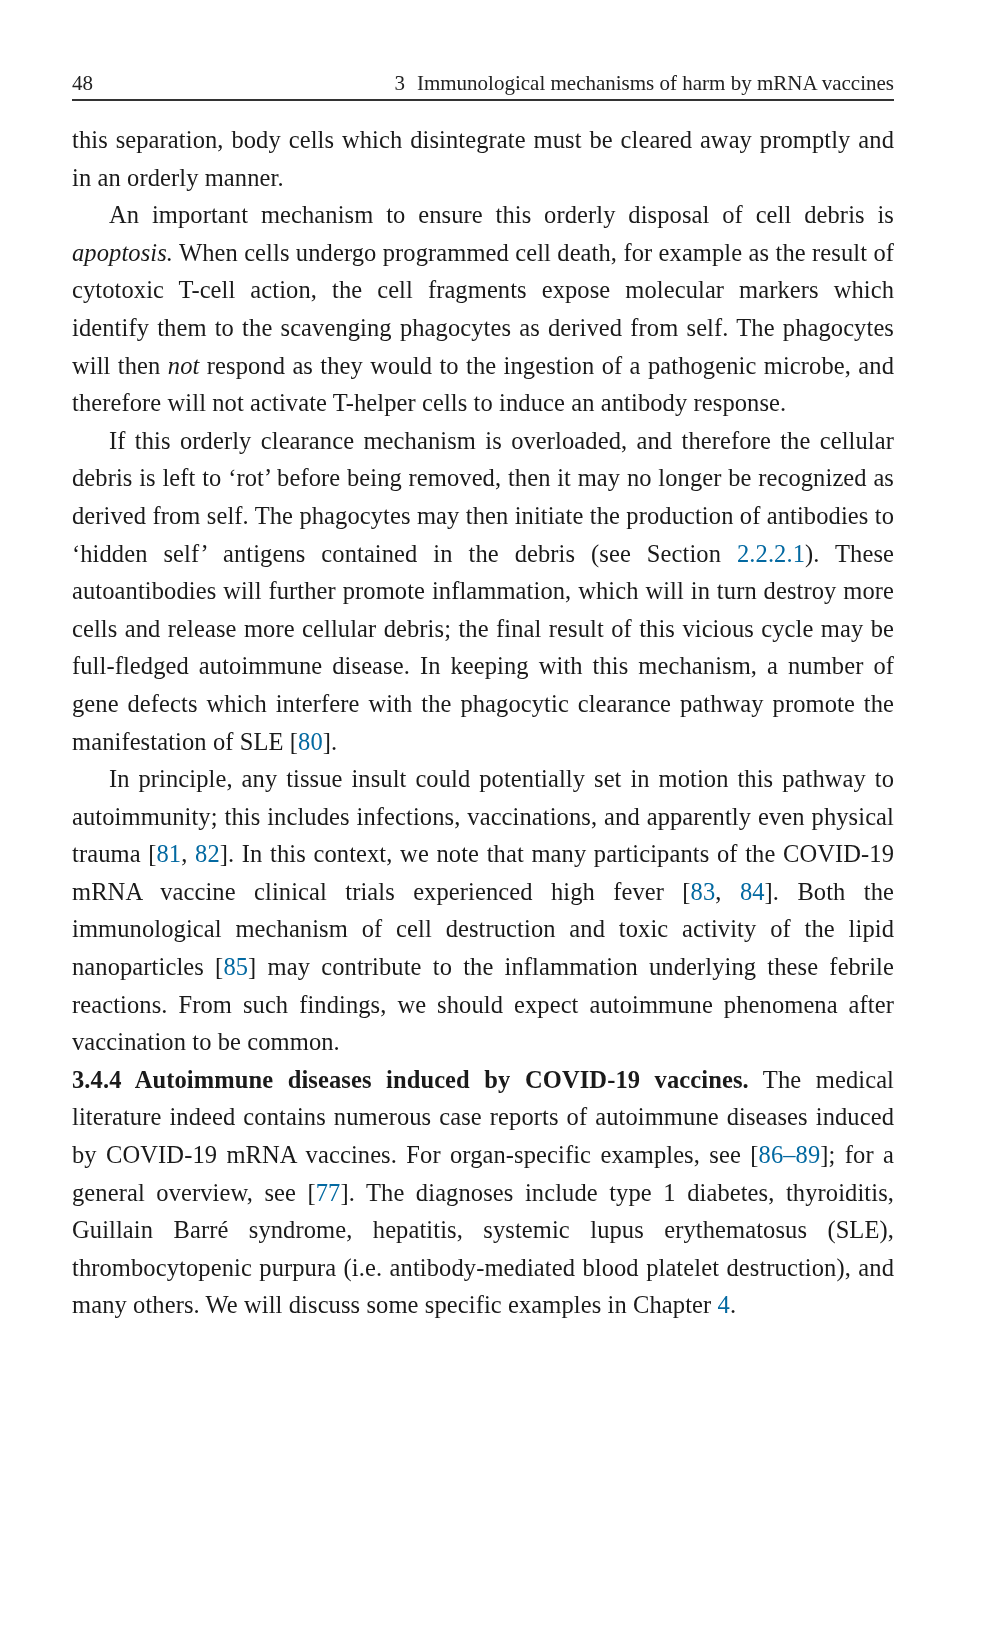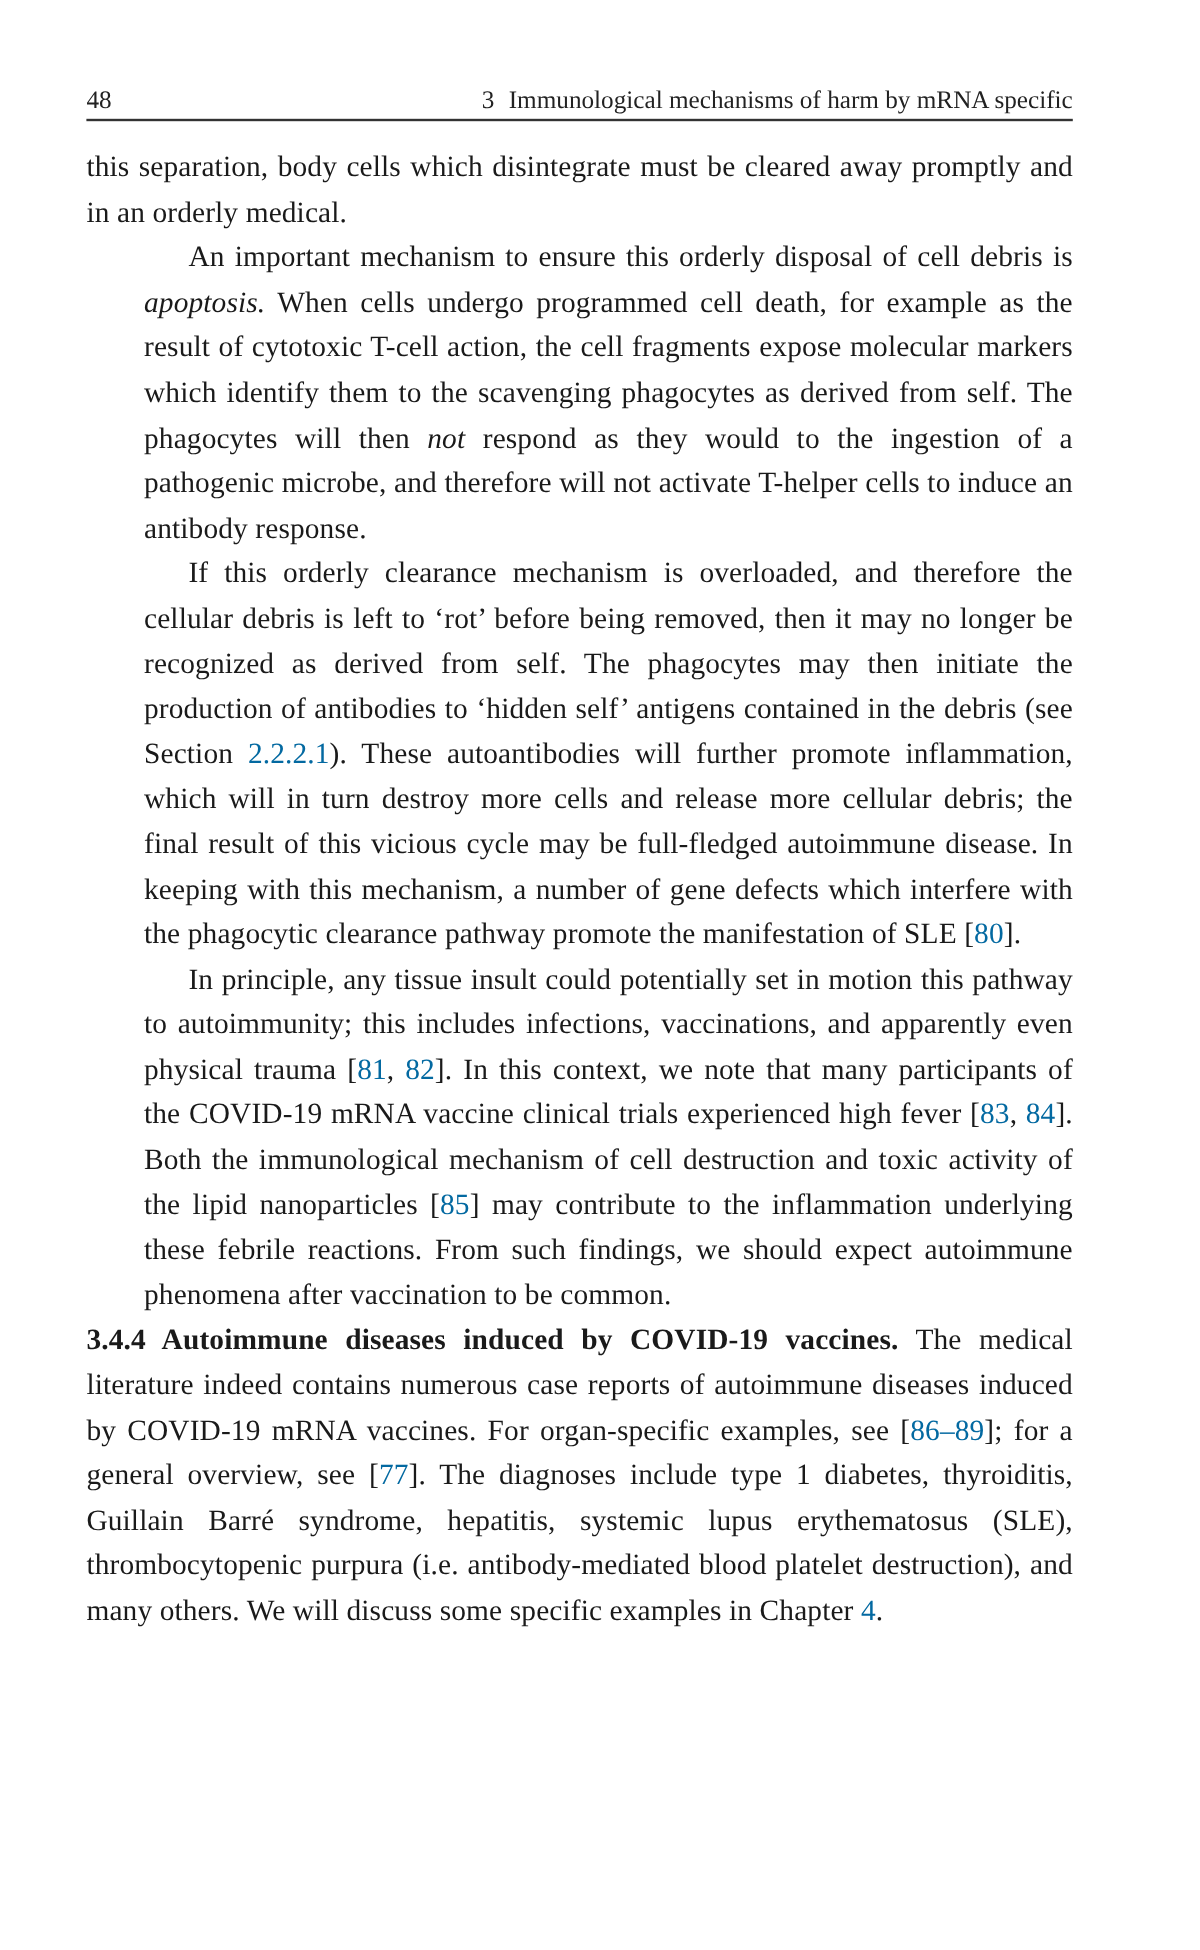--- a/index.html
+++ b/index.html
@@ -37,48 +37,48 @@
       font-size: 24.5px;
       line-height: 37.6px;
       text-align: justify;
       hyphens: manual;
       letter-spacing: 0.1px;
     }
     .body-text p {
       margin: 0;
       text-indent: 0;
     }
-    .body-text p.indent { text-indent: 37px; margin-left: 48px; }
+    .body-text p.indent { text-indent: 37px; }
     .body-text p.section {
     }
     .section-heading {
       font-weight: bold;
     }
     .xref {
       color: #0369a1;
       text-decoration: none;
       cursor: pointer;
     }
     em { font-style: italic; }
   </style>
 </head>
 <body>
 
 <div class="page">
 
   <div class="running-header">
     <span>48</span>
     <span>
-      <span class="chapter-num">3</span><span>Immunological mechanisms of harm by mRNA specific</span>
+      <span class="chapter-num">3</span><span>Immunological mechanisms of harm by mRNA vaccines</span>
     </span>
   </div>
 
   <div class="body-text">
 
-    <p><span>this separation, body cells which disintegrate must be cleared away promptly and in an orderly medical.</span></p>
+    <p><span>this separation, body cells which disintegrate must be cleared away promptly and in an orderly manner.</span></p>
 
     <p class="indent"><span>An important mechanism to ensure this orderly disposal of cell debris is </span><em>apoptosis.</em><span> When cells undergo programmed cell death, for ex­ample as the result of cytotoxic T-cell action, the cell fragments expose molecular markers which identify them to the scavenging phagocytes as derived from self.  The phagocytes will then </span><em>not</em><span> respond as they would to the ingestion of a pathogenic microbe, and therefore will not activate T-helper cells to induce an antibody response.</span></p>
 
     <p class="indent"><span>If this orderly clearance mechanism is overloaded, and therefore the cellular debris is left to ‘rot’ before being removed, then it may no longer be recognized as derived from self.  The phagocytes may then initiate the production of antibodies to ‘hidden self’ antigens contained in the debris (see Section </span><a class="xref">2.2.2.1</a><span>). These autoantibodies will further promote inflammation, which will in turn destroy more cells and release more cellular debris; the final result of this vicious cycle may be full-fledged autoimmune disease. In keeping with this mechanism, a number of gene defects which interfere with the phagocytic clearance pathway promote the manifestation of SLE [</span><a class="xref">80</a><span>].</span></p>
 
     <p class="indent"><span>In principle, any tissue insult could potentially set in motion this pathway to autoimmunity; this includes infections, vaccinations, and apparently even physical trauma [</span><a class="xref">81</a><span>, </span><a class="xref">82</a><span>].  In this context, we note that many participants of the COVID-19 mRNA vaccine clinical trials experienced high fever [</span><a class="xref">83</a><span>, </span><a class="xref">84</a><span>]. Both the immunological mechanism of cell destruction and toxic activity of the lipid nanoparticles [</span><a class="xref">85</a><span>] may contribute to the inflammation underlying these febrile reactions. From such findings, we should expect autoimmune phenomena after vaccination to be common.</span></p>
 
     <p class="section"><span class="section-heading">3.4.4 Autoimmune diseases induced by COVID-19 vaccines.</span><span>  The medical literature indeed contains numerous case reports of autoim­mune diseases induced by COVID-19 mRNA vaccines. For organ-specific examples, see [</span><a class="xref">86–89</a><span>]; for a general overview, see [</span><a class="xref">77</a><span>]. The diagnoses include type 1 diabetes, thyroiditis, Guillain Barré syndrome, hepatitis, systemic lupus erythematosus (SLE), thrombocytopenic purpura (i.e. antibody-mediated blood platelet destruction), and many others. We will discuss some specific examples in Chapter </span><a class="xref">4</a><span>.</span></p>
 
   </div>

